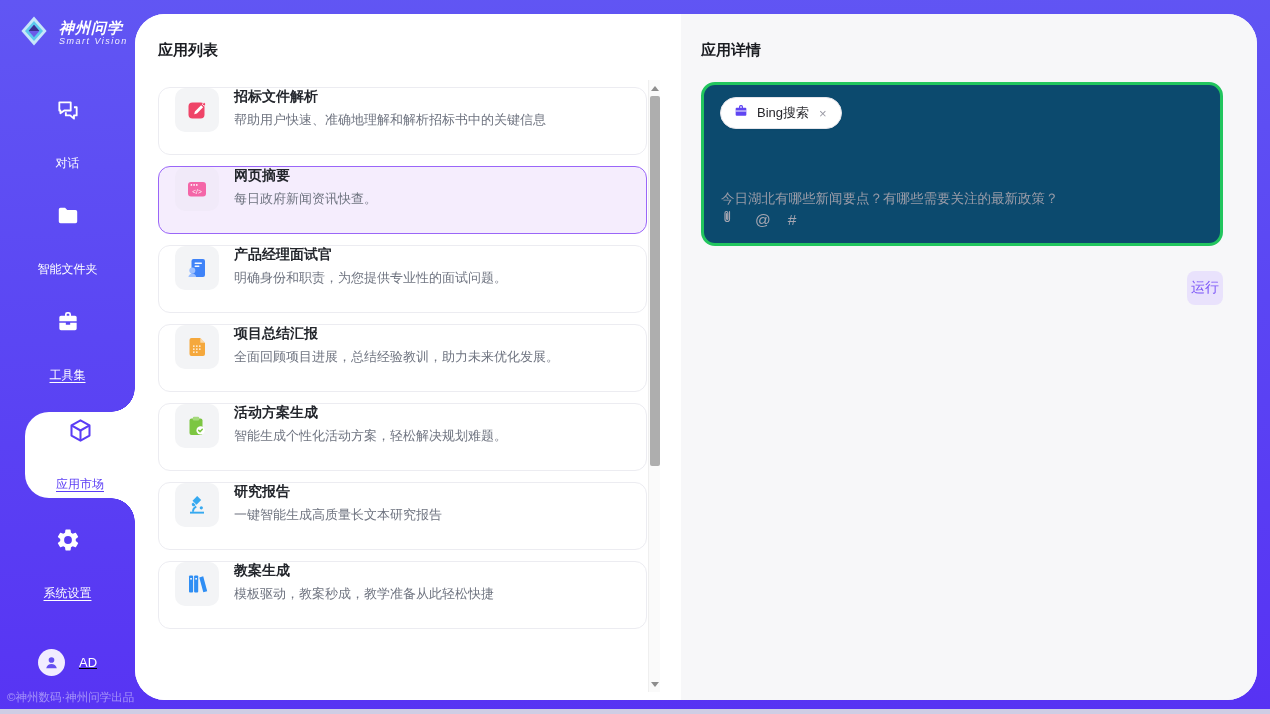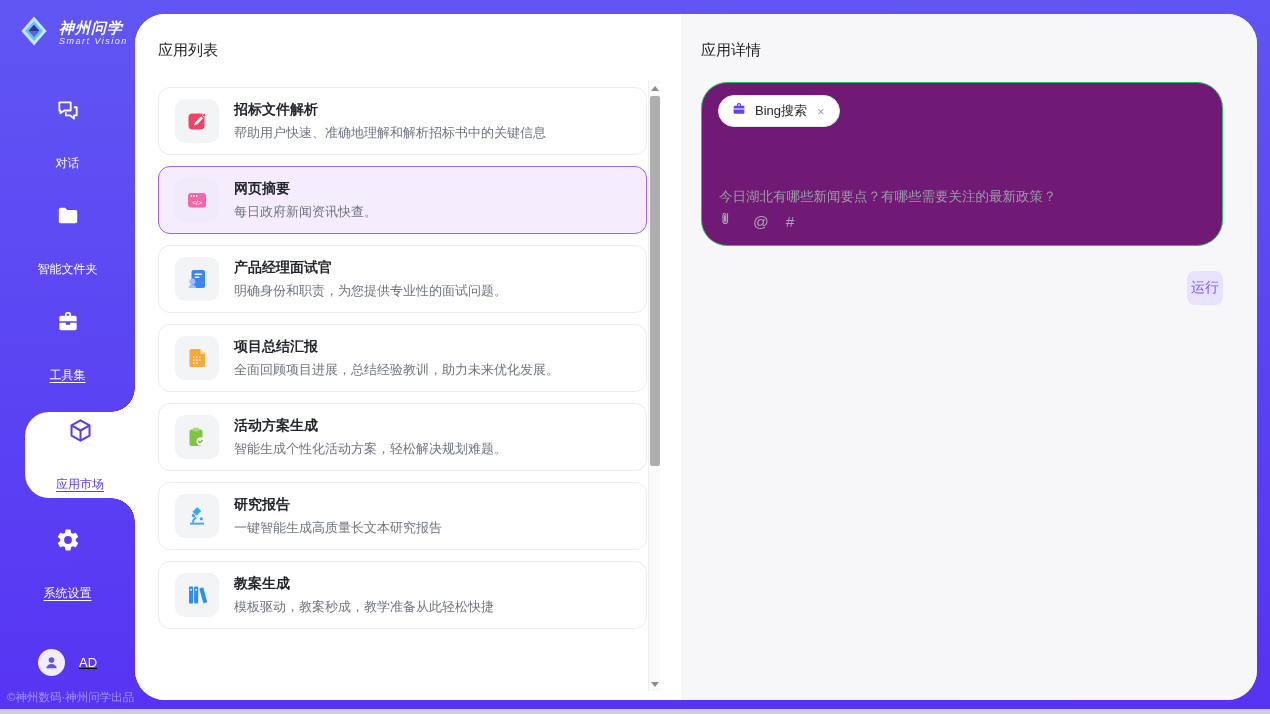--- a/index.html
+++ b/index.html
@@ -24,44 +24,44 @@
         background:radial-gradient(circle at 0 100%, rgba(255,255,255,0) 23.5px, #fff 24px);}
   .nav-item.active .nav-label{color:#5b3df5;}
   .user-row{position:absolute;bottom:38px;left:0;width:135px;display:flex;align-items:center;justify-content:center;gap:14px;cursor:pointer;text-decoration:underline;}
   .avatar{width:27px;height:27px;border-radius:50%;background:#f1edff;display:grid;place-items:center;}
   .user-name{color:#fff;font-size:13px;}
   .copyright{position:absolute;bottom:9px;left:7px;color:rgba(255,255,255,.45);font-size:11.5px;white-space:nowrap;}
 
   
   .content{position:absolute;left:135px;top:14px;width:1122px;height:686px;border-radius:30px;overflow:hidden;display:flex;background:#fff;z-index:2;}
   .left-col{position:relative;width:546px;background:#fff;flex:none;}
-  .panel-title{font-size:15px;font-weight:normal;color:#1b1d22;}
+  .panel-title{font-size:15px;font-weight:bold;color:#1b1d22;}
   .left-col .panel-title{position:absolute;top:27px;left:23px;}
   .app-list{position:absolute;top:73px;left:23px;width:489px;display:flex;flex-direction:column;gap:11px;}
   .app-item{height:68px;flex:none;border:1px solid #ececf1;border-radius:12px;background:#fff;
-            display:flex;align-items:center;gap:15px;padding:15px 16px;cursor:pointer;}
+            display:flex;gap:15px;padding:0 16px;cursor:pointer;}
   .app-item.selected{background:#f5edfd;border-color:#9a66f8;}
   .app-icon{width:44px;height:44px;flex:none;border-radius:10px;background:#f3f4f6;display:grid;place-items:center;}
   .app-item.selected .app-icon{background:#f1eaf9;}
   .app-texts{display:flex;flex-direction:column;gap:5px;min-width:0;}
   .app-name{font-size:14px;font-weight:bold;color:#23262c;}
   .app-desc{font-size:13px;color:#6f7480;white-space:nowrap;}
 
   
   .scrollbar{position:absolute;top:66px;bottom:8px;left:513px;width:12px;background:#fafafa;border-left:1px solid #efefef;}
   .scroll-arrow{position:absolute;left:0;width:12px;height:12px;display:grid;place-items:center;cursor:pointer;}
   .scroll-arrow.up{top:2px;} .scroll-arrow.down{bottom:2px;}
   .tri-up{width:0;height:0;border-left:4px solid transparent;border-right:4px solid transparent;border-bottom:5px solid #8d8d8d;}
   .tri-down{width:0;height:0;border-left:4px solid transparent;border-right:4px solid transparent;border-top:5px solid #8d8d8d;}
   .scroll-thumb{position:absolute;left:1px;top:16px;width:10px;height:370px;background:#aeaeae;border-radius:2px;cursor:grab;}
 
   
   .right-col{position:relative;flex:1;background:#f7f7f9;}
   .right-col .panel-title{position:absolute;top:27px;left:20px;}
-  .input-card{position:absolute;top:68px;left:20px;width:522px;height:164px;background:#701a75;border:1px solid #22c55e;border-radius:26px;}
+  .input-card{position:absolute;top:68px;left:20px;width:522px;height:164px;background:#0c4a6e;border:3px solid #22c55e;border-radius:14px;}
   .chip{position:absolute;top:12px;left:16px;display:inline-flex;align-items:center;gap:8px;height:32px;
         padding:0 12px;border:1px solid #e4e4ea;border-radius:16px;background:#fff;box-shadow:0 1px 2px rgba(0,0,0,.03);}
   .chip-label{font-size:13px;color:#26262b;}
   .chip-close{font-size:13px;color:#9a9aa5;cursor:pointer;line-height:1;padding:2px;}
   .query-text{position:absolute;top:64px;left:17px;right:16px;font-size:13.5px;color:#9b9ca8;line-height:20px;margin-top:40px;}
   .attach-row{position:absolute;left:17px;bottom:13px;display:flex;align-items:center;gap:17px;color:#a6a6b1;}
   .attach-glyph{font-size:15.5px;color:#a6a6b1;cursor:pointer;}
   .run-row{position:absolute;top:257px;left:20px;width:522px;display:flex;justify-content:flex-end;}
   .run-button{background:#e9e2fc;color:#7b55f7;font-size:14px;border:none;border-radius:8px;padding:8px 4px;cursor:pointer;}
 </style>

